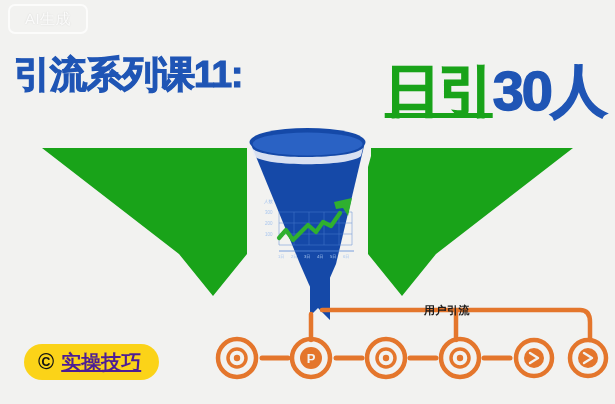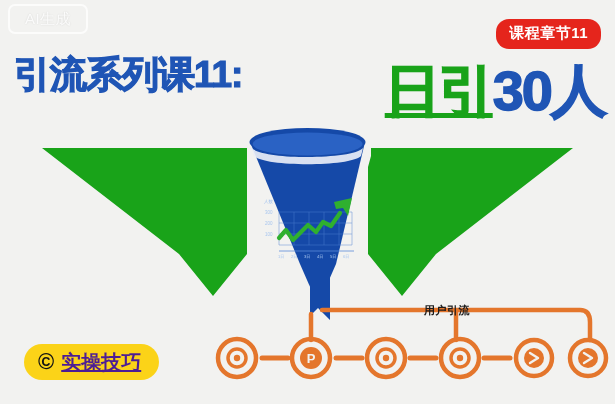--- a/index.html
+++ b/index.html
@@ -194,21 +194,20 @@
   <div class="watermark">AI生成</div>
 
   <div class="headline">
     <div class="hl-line hl-line1">引流系列课11:</div>
   </div>
 
   <div class="bigstat">
     <span class="gr">日引</span><span class="bl">30人</span>
   </div>
 
-  <div class="chapter-badge">课程章节11</div>
 
   <div class="stage">
     <svg width="615" height="215" viewBox="0 0 615 215">
 
       <path fill="#19A319" d="M 42,28 L 247,28 L 247,134 L 213,176 L 179,134 L 42,28 Z"></path>
 
       <path fill="#19A319" d="M 573,28 L 368,28 L 368,134 L 402,176 L 436,134 L 573,28 Z"></path>
 
       <path fill="#f2f2f0" d="M 244,18
                C 244,4 371,4 371,18

